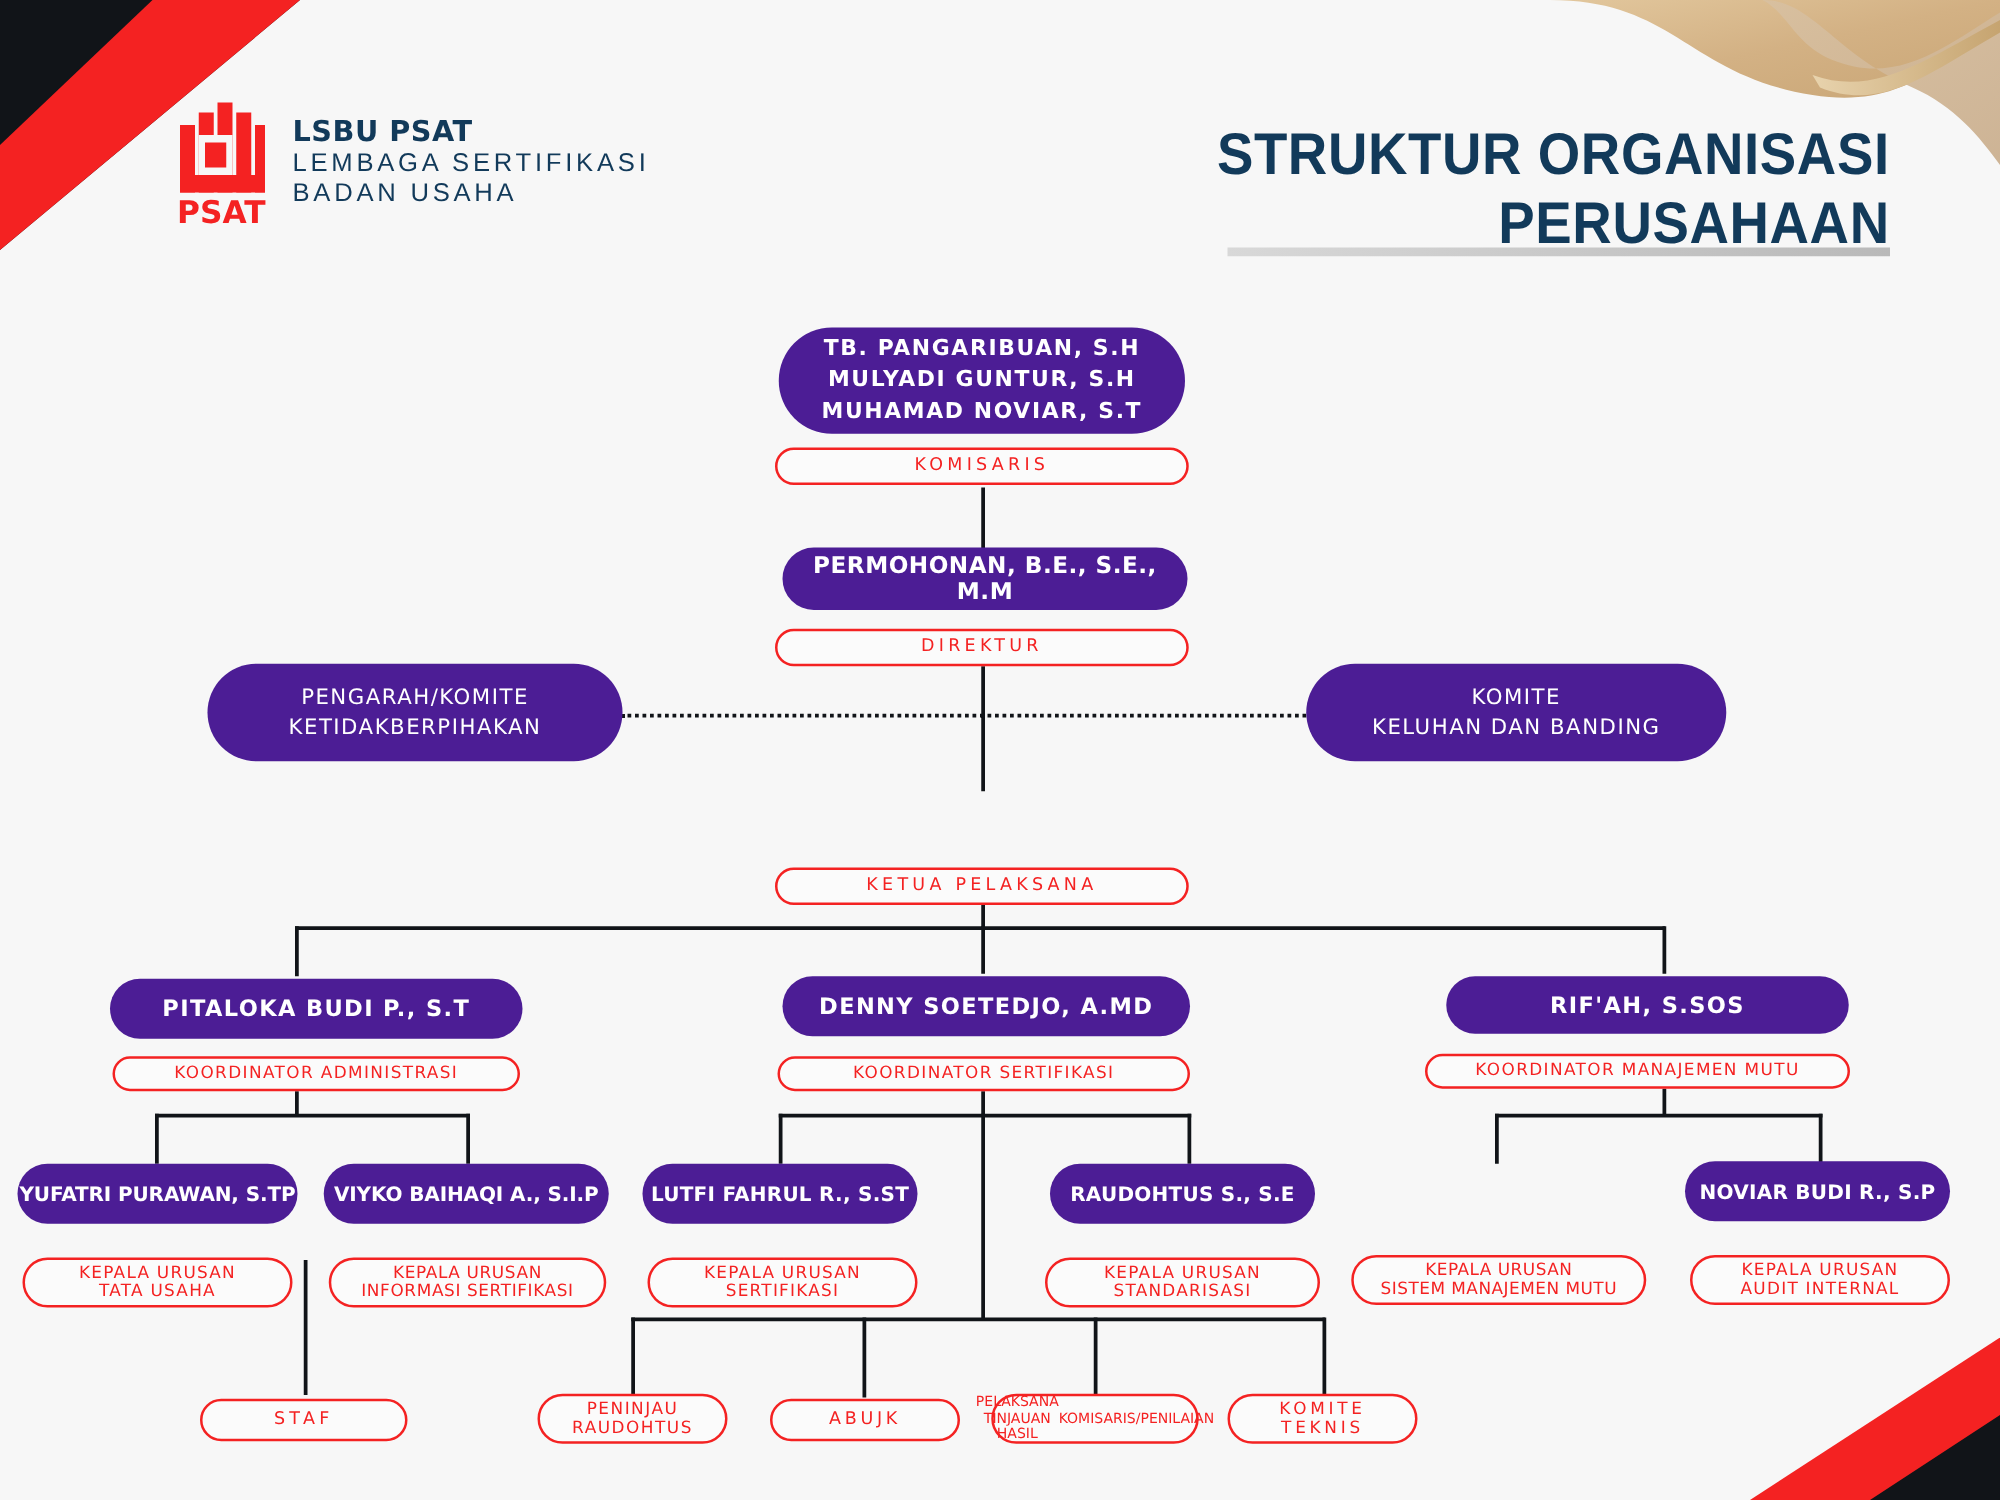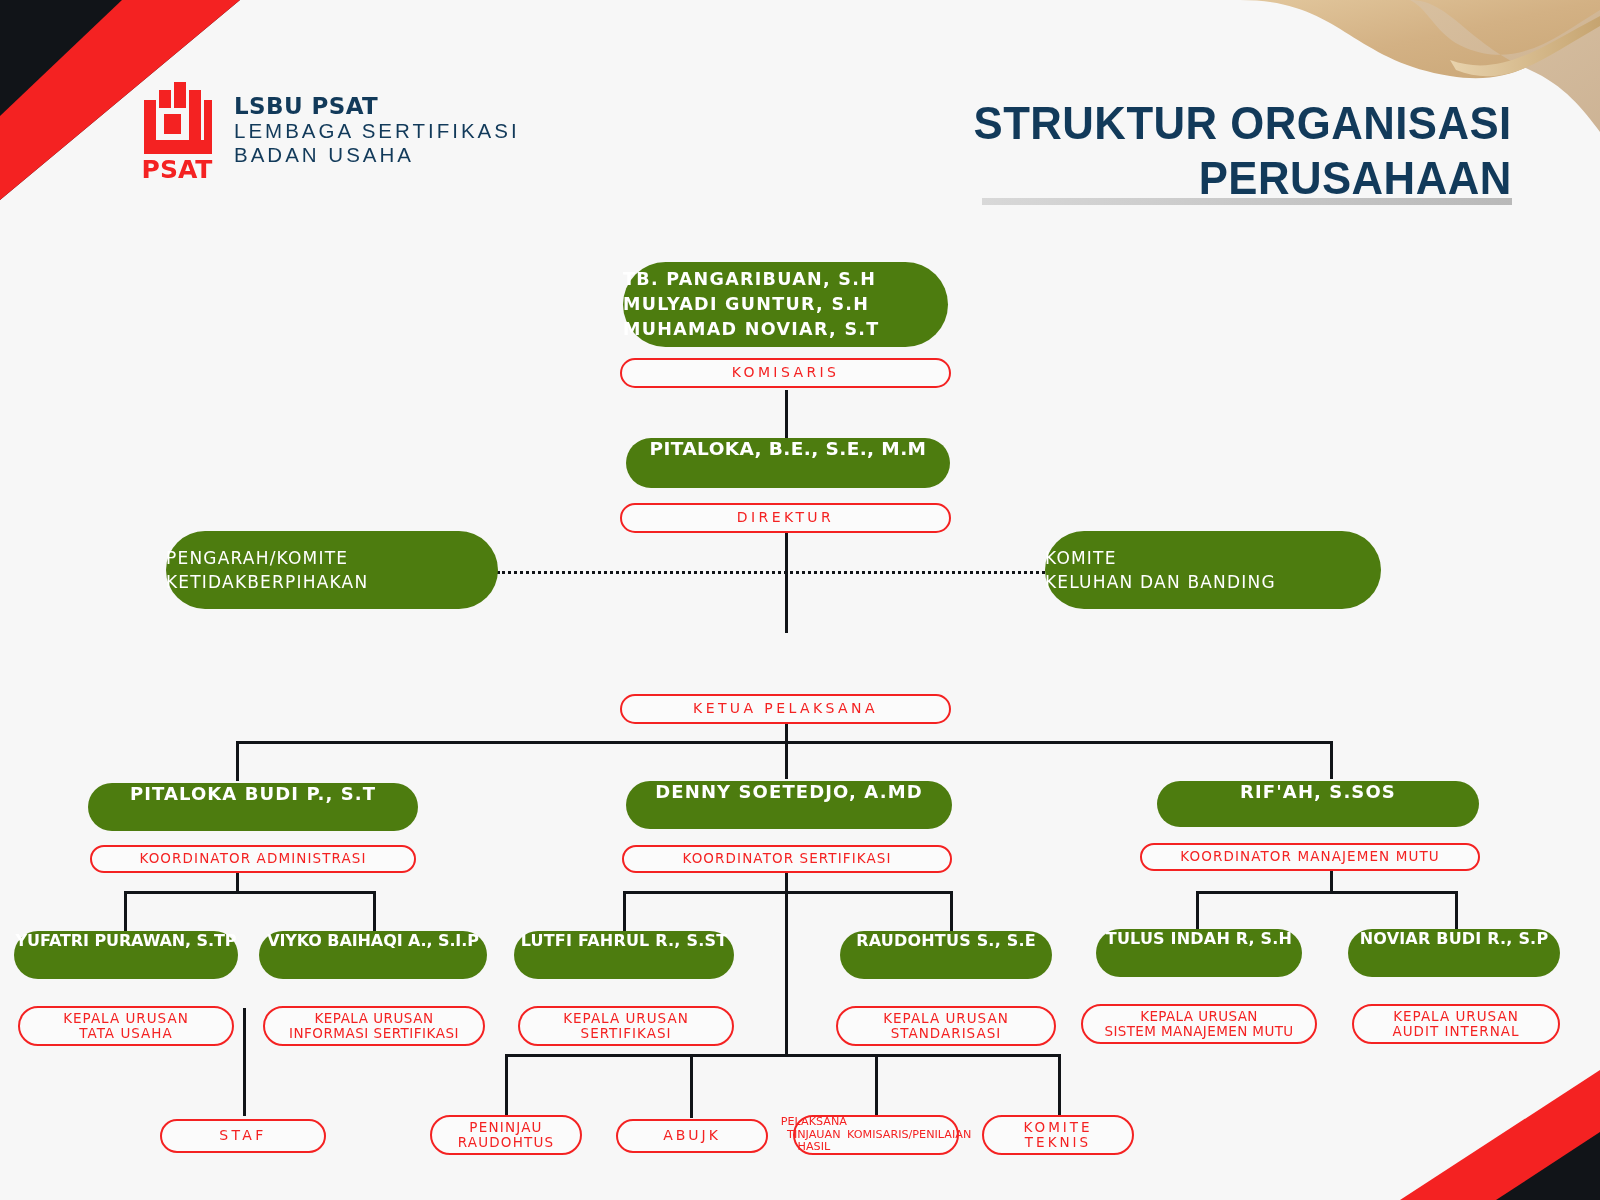--- a/index.html
+++ b/index.html
@@ -58,22 +58,22 @@
     transform:scaleX(.93);transform-origin:right center;
   }
   .title-rule{
     position:absolute;right:88px;top:198px;width:530px;height:7px;
     background:linear-gradient(to right,#d8d8d8,#b9b9b9);
   }
 
   
   .node{position:absolute;box-sizing:border-box;}
   .pill{
-    background:#4d7c0f;color:#fff;border-radius:999px;
-    display:flex;align-items:flex-start;justify-content:center;text-align:center;
+    background:#4c1d95;color:#fff;border-radius:999px;
+    display:flex;align-items:center;justify-content:center;text-align:center;
     box-sizing:border-box;
   }
   .pill.bold{font-weight:bold;}
   .sub{
     background:#fbfbfb;border:2.5px solid #F42222;color:#F42222;
     border-radius:999px;display:flex;align-items:center;justify-content:center;
     text-align:center;box-sizing:border-box;line-height:1.12;
   }
   .line{position:absolute;background:#111418;}
   .vline{width:3px;}
@@ -181,21 +181,21 @@
   <div class="line vline" style="left:1196px;top:891px;height:40px;"></div>
   <div class="line vline" style="left:1455px;top:891px;height:40px;"></div>
 
   <div class="node pill bold" style="left:623px;top:262px;width:325px;height:85px;font-size:17.5px;letter-spacing:1.3px;line-height:1.42;flex-direction:column;">
     <div>TB. PANGARIBUAN, S.H</div>
     <div>MULYADI GUNTUR, S.H</div>
     <div>MUHAMAD NOVIAR, S.T</div>
   </div>
   <div class="node sub" style="left:620px;top:358px;width:331px;height:30px;font-size:14px;letter-spacing:3.4px;">KOMISARIS</div>
 
-  <div class="node pill bold" style="left:626px;top:438px;width:324px;height:50px;font-size:18.5px;letter-spacing:.4px;">PITALOKA, B.E., S.E., M.M</div>
+  <div class="node pill bold" style="left:626px;top:438px;width:324px;height:50px;font-size:18.5px;letter-spacing:.4px;">PERMOHONAN, B.E., S.E., M.M</div>
   <div class="node sub" style="left:620px;top:503px;width:331px;height:30px;font-size:14px;letter-spacing:3.4px;">DIREKTUR</div>
 
   <div class="node pill" style="left:166px;top:531px;width:332px;height:78px;font-size:17px;letter-spacing:1.2px;line-height:1.42;flex-direction:column;">
     <div>PENGARAH/KOMITE</div>
     <div>KETIDAKBERPIHAKAN</div>
   </div>
 
   <div class="node pill" style="left:1045px;top:531px;width:336px;height:78px;font-size:17px;letter-spacing:1.2px;line-height:1.42;flex-direction:column;">
     <div>KOMITE</div>
     <div>KELUHAN DAN BANDING</div>
@@ -229,21 +229,20 @@
     <div>KEPALA URUSAN</div>
     <div>SERTIFIKASI</div>
   </div>
 
   <div class="node pill bold" style="left:840px;top:931px;width:212px;height:48px;font-size:16px;letter-spacing:.2px;">RAUDOHTUS S., S.E</div>
   <div class="node sub" style="left:836px;top:1006px;width:220px;height:40px;font-size:13.5px;letter-spacing:1.0px;flex-direction:column;">
     <div>KEPALA URUSAN</div>
     <div>STANDARISASI</div>
   </div>
 
-  <div class="node pill bold" style="left:1096px;top:929px;width:206px;height:48px;font-size:16px;letter-spacing:.2px;">TULUS INDAH R, S.H</div>
   <div class="node sub" style="left:1081px;top:1004px;width:236px;height:40px;font-size:13.5px;letter-spacing:.4px;flex-direction:column;">
     <div>KEPALA URUSAN</div>
     <div>SISTEM MANAJEMEN MUTU</div>
   </div>
 
   <div class="node pill bold" style="left:1348px;top:929px;width:212px;height:48px;font-size:16px;letter-spacing:.2px;">NOVIAR BUDI R., S.P</div>
   <div class="node sub" style="left:1352px;top:1004px;width:208px;height:40px;font-size:13.5px;letter-spacing:1.0px;flex-direction:column;">
     <div>KEPALA URUSAN</div>
     <div>AUDIT INTERNAL</div>
   </div>

